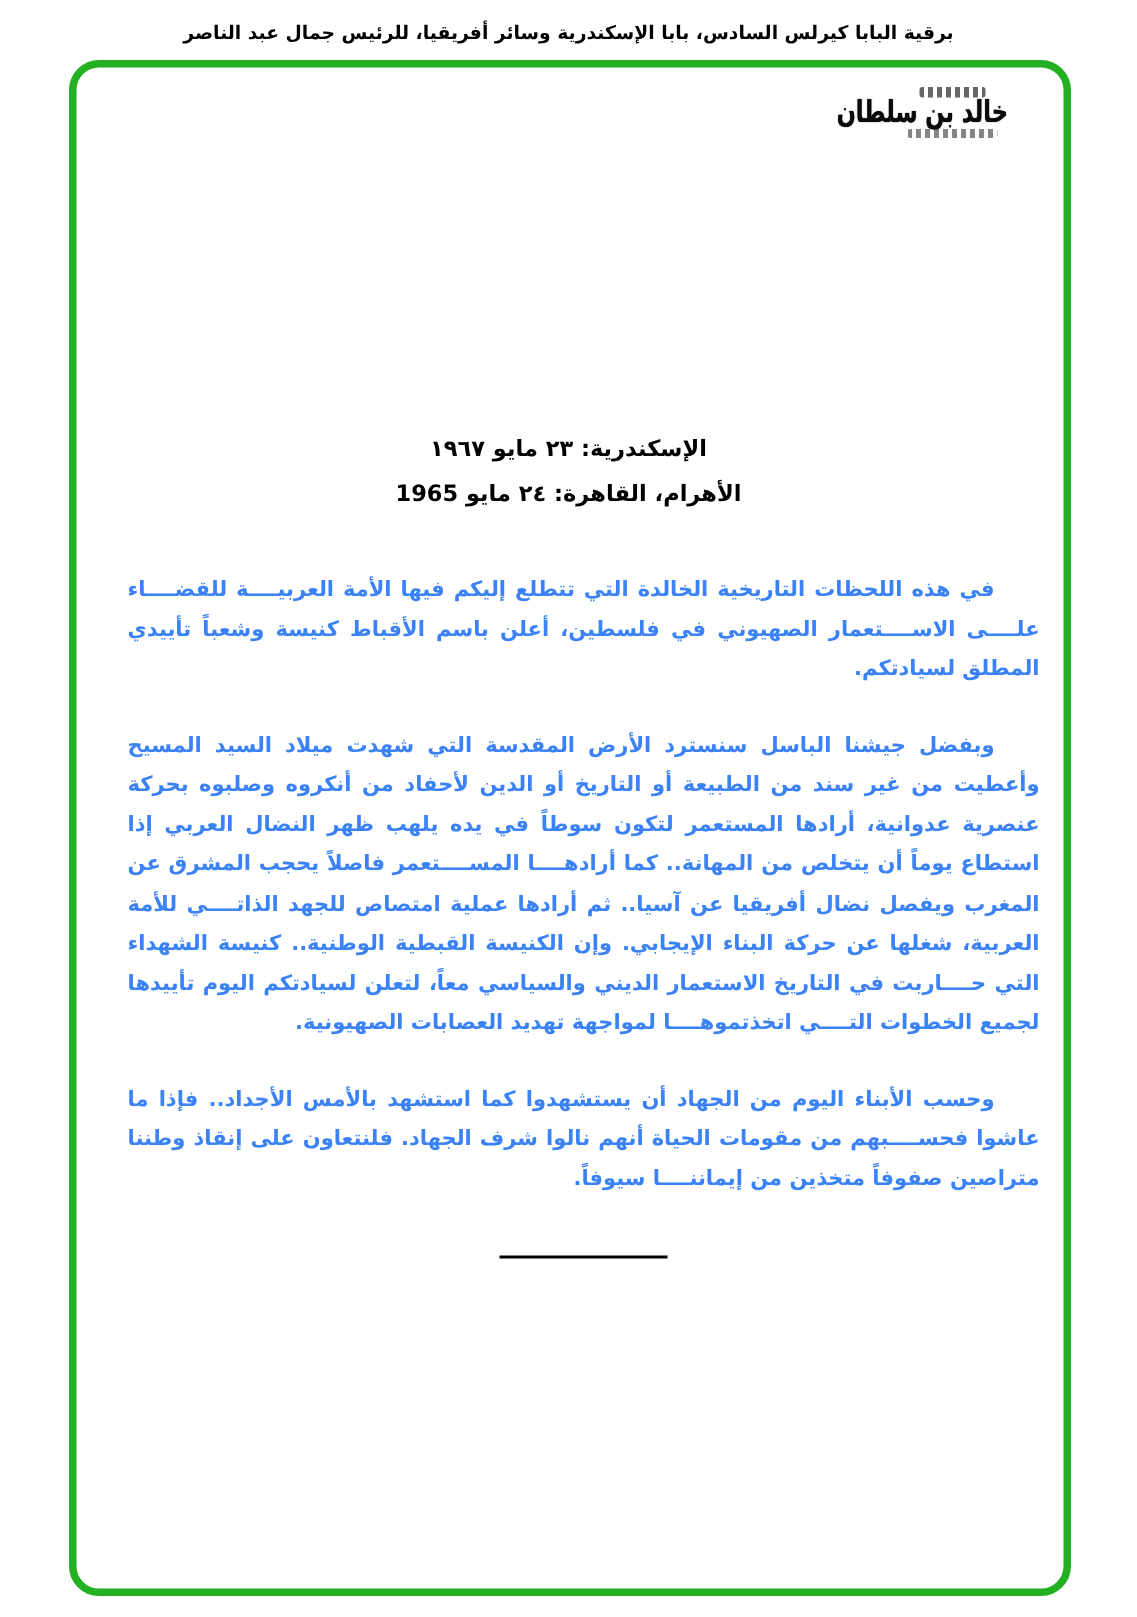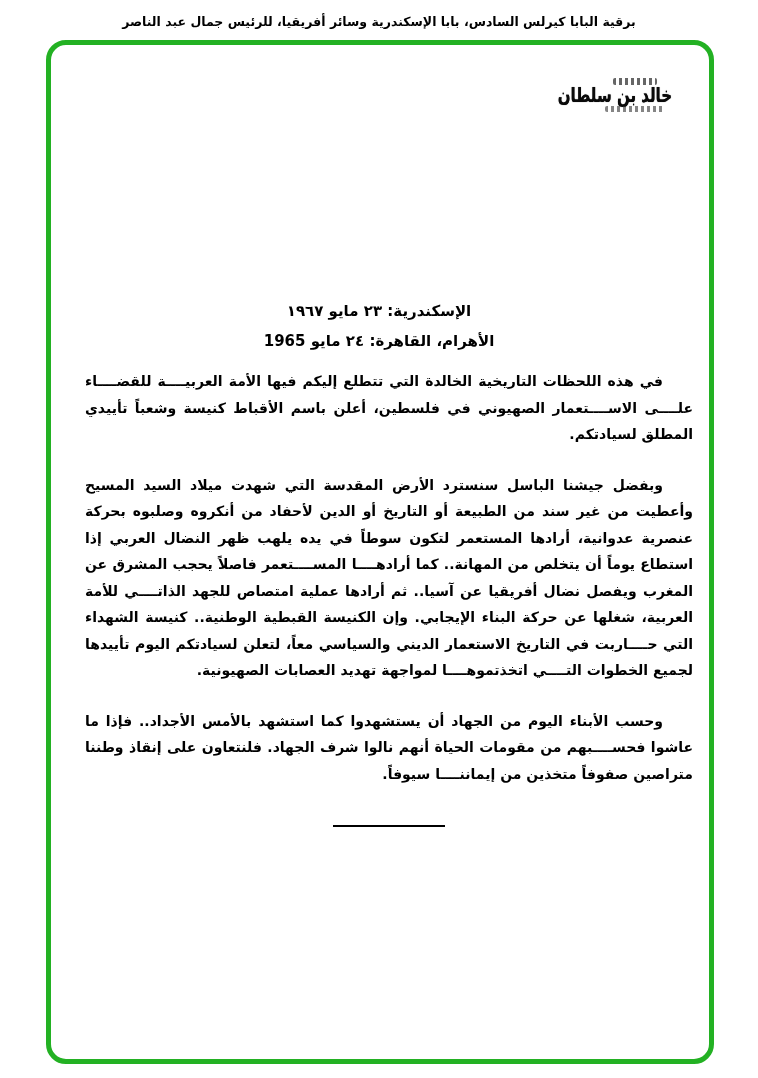--- a/index.html
+++ b/index.html
@@ -20,21 +20,21 @@
   }
   .frame {
     position:absolute;
     left:46px; top:40px;
     width:668px; height:1024px;
     border:5px solid #23b123;
     border-radius:20px;
     background:#ffffff;
   }
   .stamp {
-    position:absolute; top:76px; right:86px;
+    position:absolute; top:56px; right:86px;
     width:74px; height:84px;
     direction:rtl; color:#111;
   }
   .stamp-small {
     height:7px; margin:2px auto;
     width:60%;
     background:
       repeating-linear-gradient(90deg,#333 0 3px, transparent 3px 6px);
     opacity:.75; border-radius:2px;
   }
@@ -48,31 +48,31 @@
     text-shadow:0 0 0.6px #000;
   }
   .letter-title {
     position:absolute; top:196px; left:0; right:0;
     text-align:center; direction:rtl;
     color:#8b8b8b; font-size:13px; font-weight:bold;
     line-height:33px; word-spacing:5px;
     opacity:.85;
   }
   .letter-dates {
-    position:absolute; top:296px; left:0; right:0;
+    position:absolute; top:284px; left:0; right:0;
     text-align:center; direction:rtl;
     color:#000; font-size:15px; font-weight:bold;
     line-height:30px;
   }
   .body-block {
-    position:absolute; top:368px; left:85px;
+    position:absolute; top:380px; left:85px;
     width:608px;
     direction:rtl;
     text-align:justify;
-    color:#000000;
+    color:#3b82f6;
     font-size:14px; font-weight:bold;
     line-height:26.5px;
   }
   .body-block p {
     text-indent:30px;
     margin-bottom:24px;
   }
   .end-rule {
     width:112px; height:0;
     border-top:2px solid #000;

